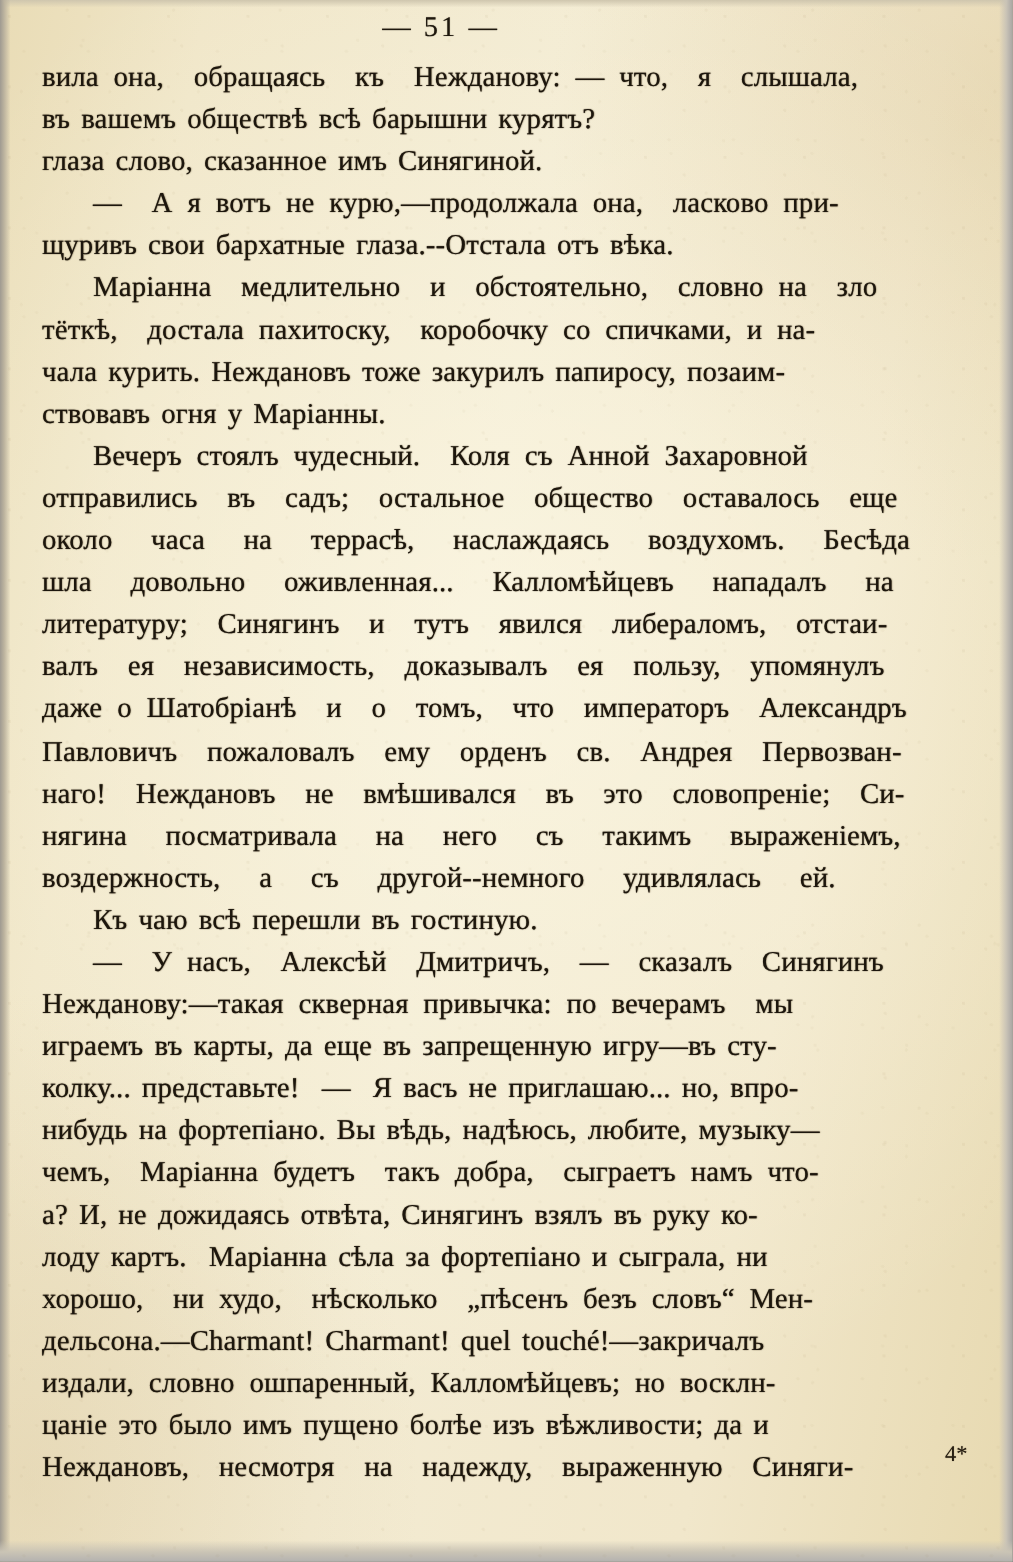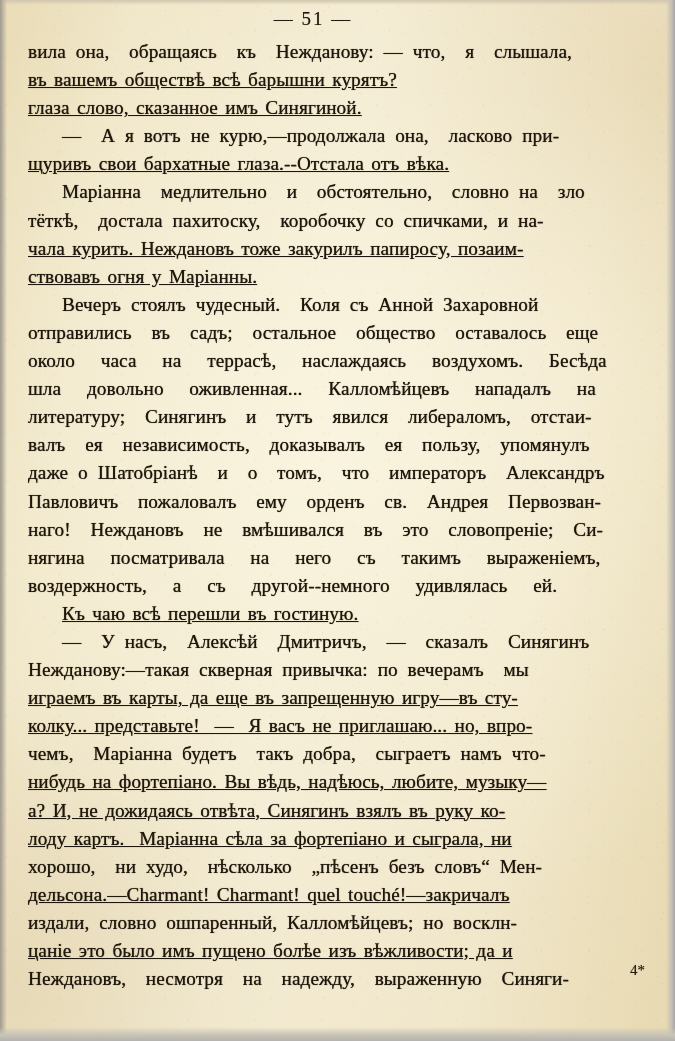--- a/index.html
+++ b/index.html
@@ -65,21 +65,20 @@
   
   .page-number {
     position: absolute;
     top: 8px; left: 0; width: 588px;
     text-align: center;
     font-size: 19px;
     letter-spacing: 2px;
     color: #221c12;
     font-family: "Liberation Serif", "DejaVu Serif", serif;
     text-shadow: 0 0 .7px rgba(40,30,14,.55);
-    padding-left: 19px;
   }
 
   .textblock {
     position: absolute;
     left: 28px;
     top: 38px;
     width: 622px;
   }
 
   .line {
@@ -88,21 +87,21 @@
     line-height: 28.1px;
     font-size: 19.2px;
     color: #201a11;
     white-space: pre;
     letter-spacing: .1px;
     text-shadow:
       0 0 .75px rgba(45,33,16,.75),
       .4px .25px .9px rgba(70,52,24,.30);
   }
   
-  .line.j1 { word-spacing: 2.5px; text-decoration: underline; }
+  .line.j1 { word-spacing: 2.5px; }
   .line.j2 { word-spacing: 5px; }
   .line.j3 { word-spacing: 8px; }
   .line.ind { padding-left: 34px; }
 
   
   .signature {
     position: absolute;
     right: 30px;
     top: 962px;
     font-size: 15px;
@@ -147,22 +146,22 @@
       <span class="line j2">даже о Шатобріанѣ  и  о  томъ,  что  императоръ  Александръ</span>
       <span class="line j2">Павловичъ  пожаловалъ  ему  орденъ  св.  Андрея  Первозван-</span>
       <span class="line j2">наго!  Неждановъ  не  вмѣшивался  въ  это  словопреніе;  Си-</span>
       <span class="line j3">нягина  посматривала  на  него  съ  такимъ  выраженіемъ,</span>
       <span class="line j3">воздержность,  а  съ  другой--немного  удивлялась  ей.</span>
       <span class="line j1 ind">Къ чаю всѣ перешли въ гостиную.</span>
       <span class="line j2 ind">—  У насъ,  Алексѣй  Дмитричъ,  —  сказалъ  Синягинъ</span>
       <span class="line j2">Нежданову:—такая скверная привычка: по вечерамъ  мы</span>
       <span class="line j1">играемъ въ карты, да еще въ запрещенную игру—въ сту-</span>
       <span class="line j1">колку... представьте!  —  Я васъ не приглашаю... но, впро-</span>
+      <span class="line j1">нибудь на фортепіано. Вы вѣдь, надѣюсь, любите, музыку—</span>
       <span class="line j2">чемъ,  Маріанна будетъ  такъ добра,  сыграетъ намъ что-</span>
-      <span class="line j1">нибудь на фортепіано. Вы вѣдь, надѣюсь, любите, музыку—</span>
       <span class="line j1">а? И, не дожидаясь отвѣта, Синягинъ взялъ въ руку ко-</span>
       <span class="line j1">лоду картъ.  Маріанна сѣла за фортепіано и сыграла, ни</span>
       <span class="line j2">хорошо,  ни худо,  нѣсколько  „пѣсенъ безъ словъ“ Мен-</span>
       <span class="line j1">дельсона.—Charmant! Charmant! quel touché!—закричалъ</span>
       <span class="line j2">издали, словно ошпаренный, Калломѣйцевъ; но восклн-</span>
       <span class="line j1">цаніе это было имъ пущено болѣе изъ вѣжливости; да и</span>
       <span class="line j2">Неждановъ,  несмотря  на  надежду,  выраженную  Синяги-</span>
     </div>
 
   <div class="signature ink">4*</div>

